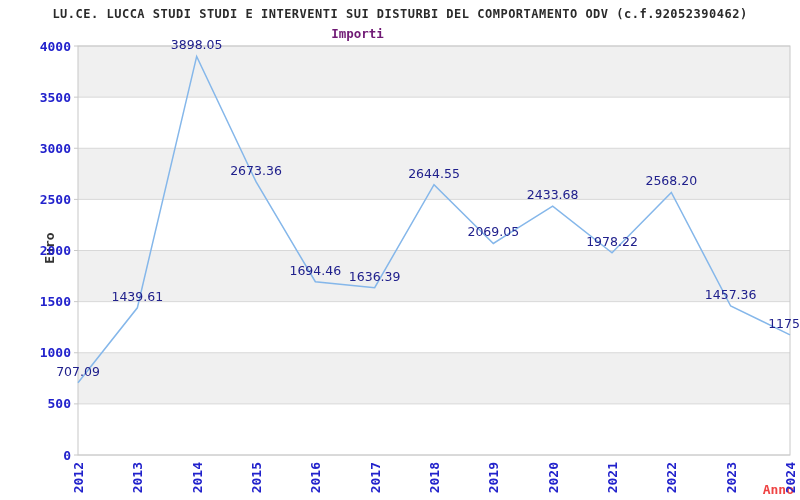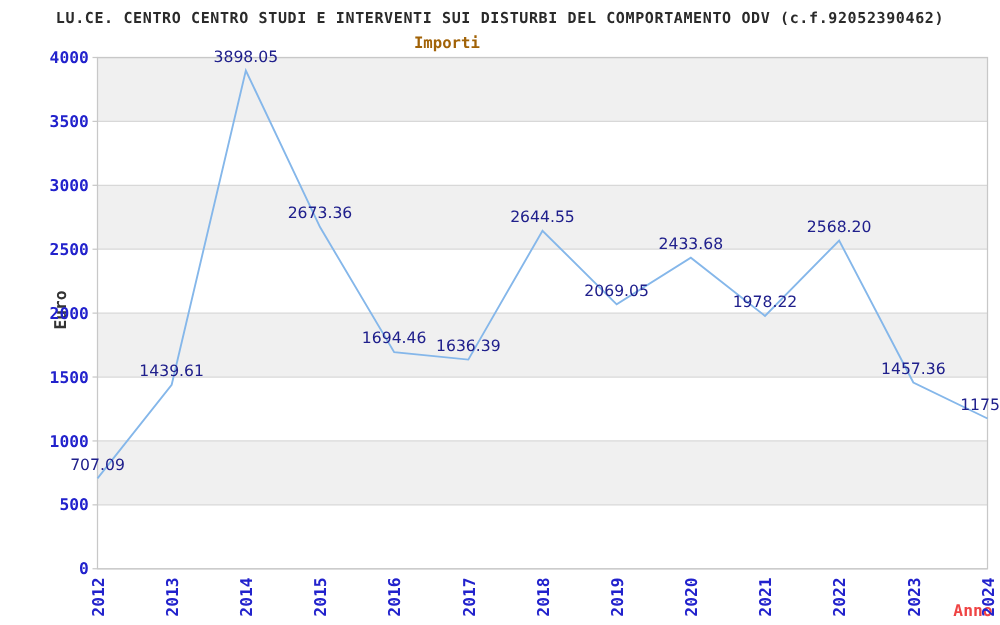--- a/index.html
+++ b/index.html
@@ -15,21 +15,21 @@
     text-align:center;
     font:bold 12px "DejaVu Sans Mono", monospace;
     color:#2a2a2a;
     letter-spacing:0.5px;
     white-space:nowrap;
   }
   .chart-subtitle{
     position:absolute;top:26px;left:0;width:715px;
     text-align:center;
     font:bold 12.5px "DejaVu Sans Mono", monospace;
-    color:#a16207;
+    color:#701a75;
   }
   .y-axis-title{
     position:absolute;
     left:28px;top:240px;
     width:44px;height:16px;
     transform:rotate(-90deg);
     transform-origin:center center;
     text-align:center;
     font:bold 13px "DejaVu Sans Mono", monospace;
     color:#333333;
@@ -40,21 +40,21 @@
     font:bold 13px "DejaVu Sans Mono", monospace;
     color:#ef4444;
   }
   svg text{font-family:"DejaVu Sans Mono", monospace;}
   svg text.dlabel{font-family:"DejaVu Sans", sans-serif;}
 </style>
 </head>
 <body>
 
 <div id="screen">
-  <div class="chart-title">LU.CE. CENTRO CENTRO STUDI E INTERVENTI SUI DISTURBI DEL COMPORTAMENTO ODV (c.f.92052390462)</div>
+  <div class="chart-title">LU.CE. LUCCA STUDI STUDI E INTERVENTI SUI DISTURBI DEL COMPORTAMENTO ODV (c.f.92052390462)</div>
   <div class="chart-subtitle">Importi</div>
   <div class="y-axis-title">Euro</div>
   <div class="x-axis-title">Anno</div>
   <svg id="plot-svg" width="800" height="500" viewBox="0 0 800 500" style="position:absolute;left:0;top:0;">
       <rect x="78" y="352.75" width="712" height="51.125" fill="#f0f0f0"></rect>
       <rect x="78" y="250.5" width="712" height="51.125" fill="#f0f0f0"></rect>
       <rect x="78" y="148.25" width="712" height="51.125" fill="#f0f0f0"></rect>
       <rect x="78" y="46" width="712" height="51.125" fill="#f0f0f0"></rect>
       <line x1="78" y1="455" x2="790" y2="455" stroke="#d8d8d8" stroke-width="1"></line>
       <line x1="74" y1="455" x2="78" y2="455" stroke="#c8c8c8" stroke-width="1"></line>

